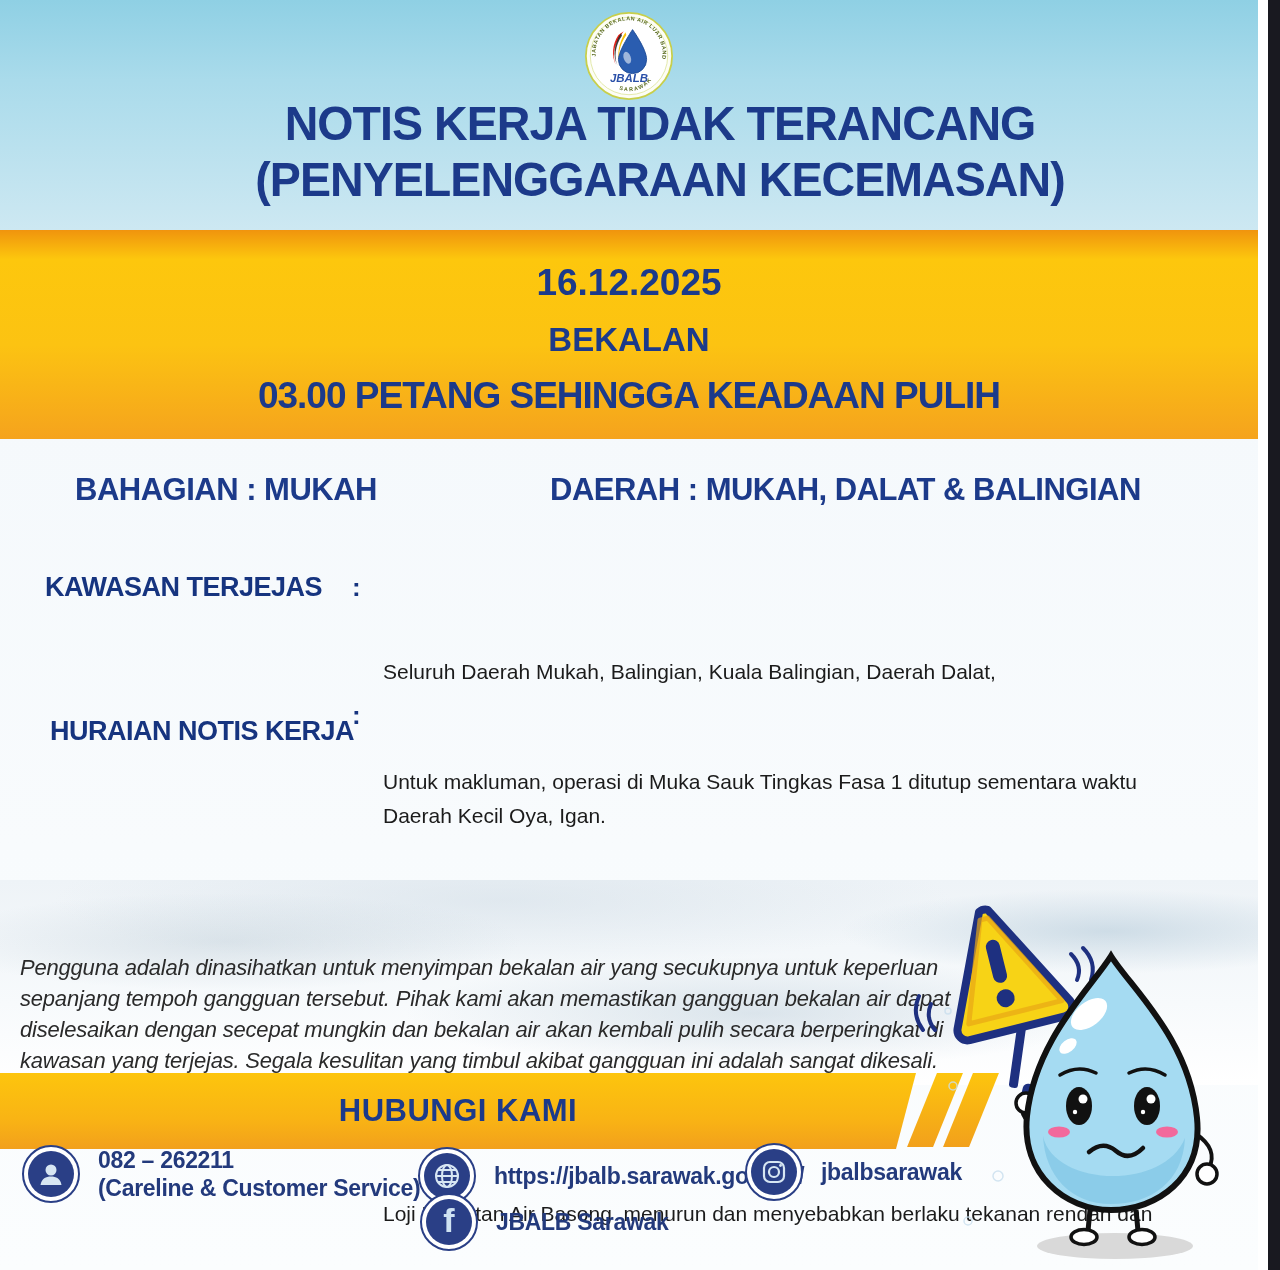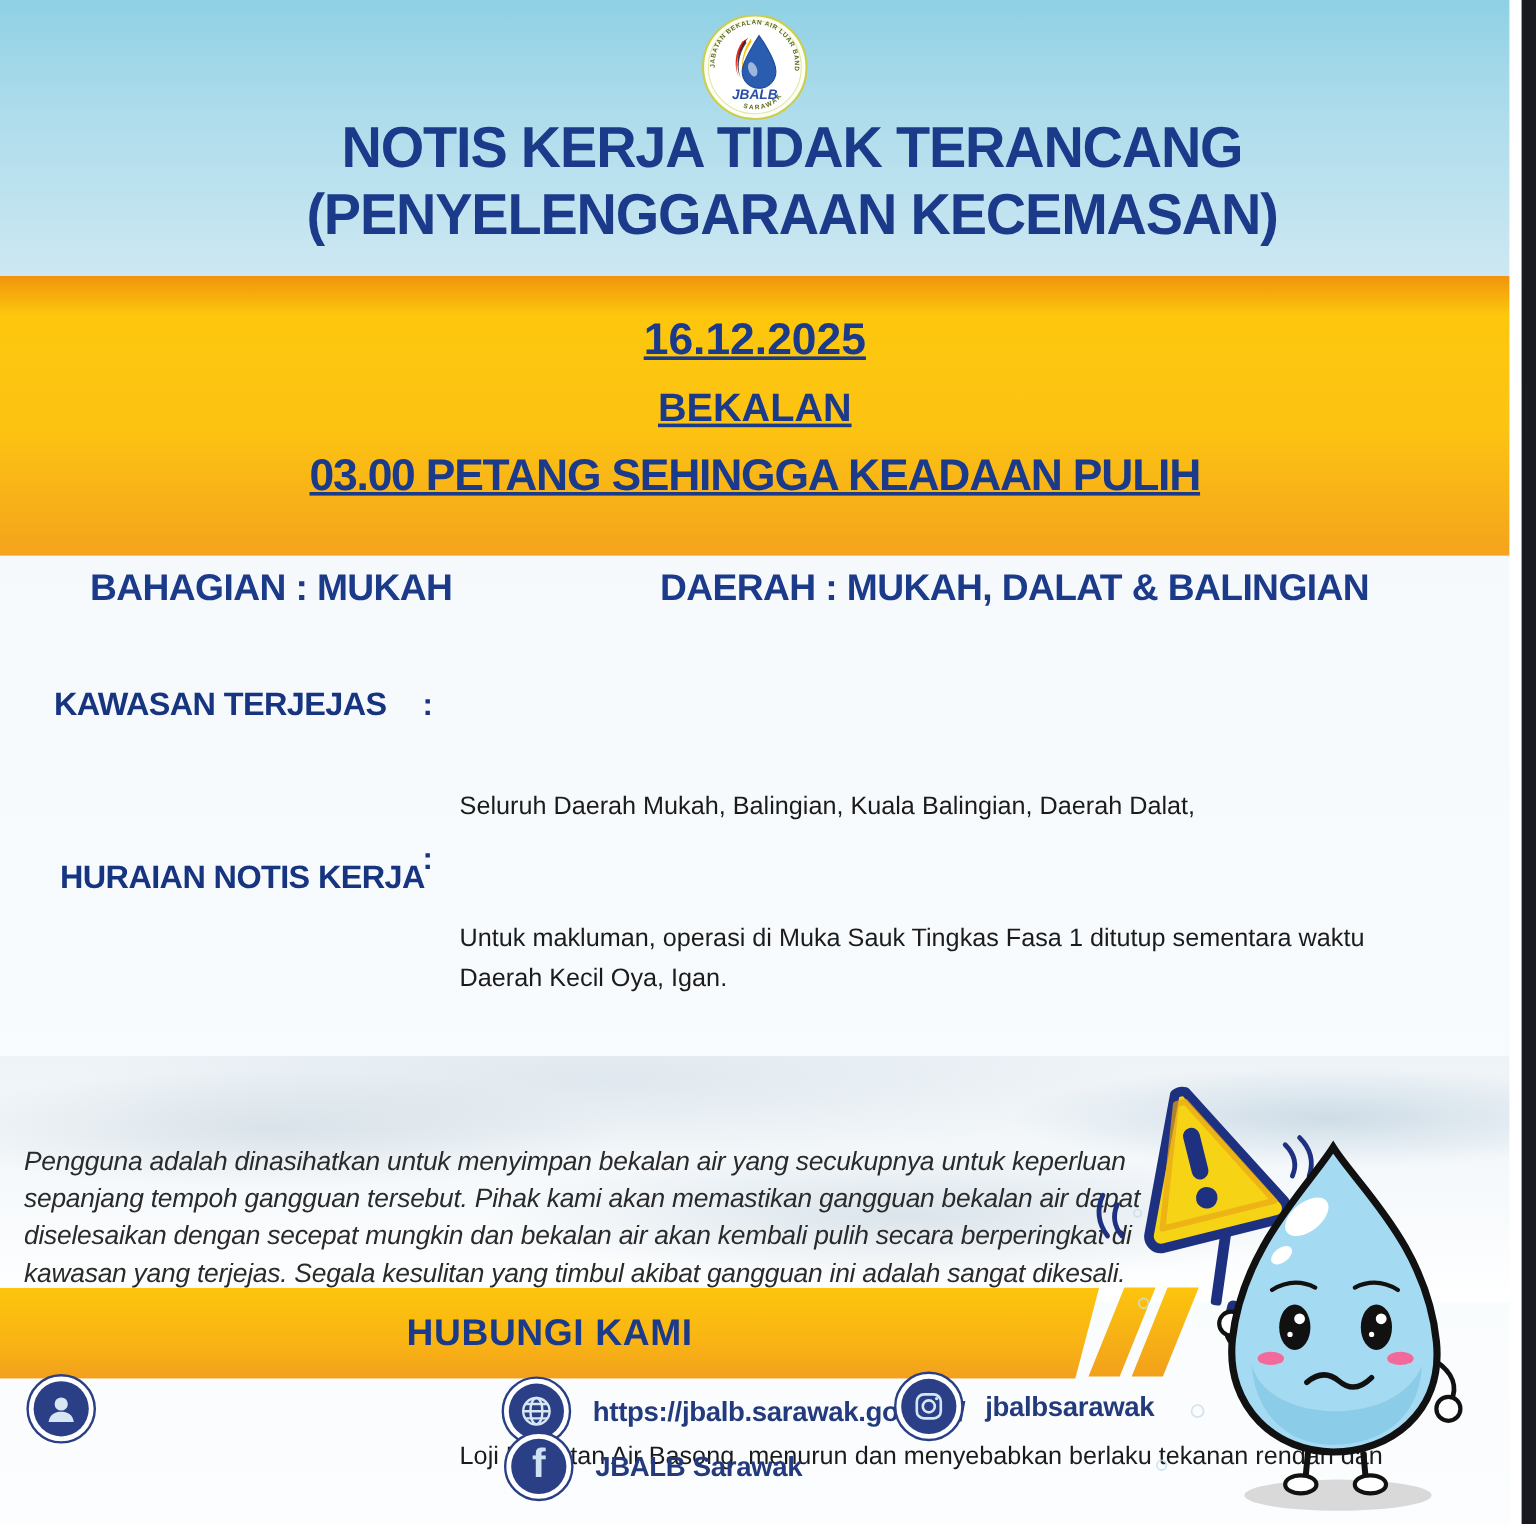--- a/index.html
+++ b/index.html
@@ -17,23 +17,23 @@
     position:absolute; left:0; top:0; width:1258px; height:230px;
     background:linear-gradient(180deg,#8fd0e4 0%,#aadbeb 35%,#cde8f2 100%);
   }
   .logo { position:absolute; left:50%; top:12px; transform:translateX(-50%); width:88px; height:88px; }
   .title { position:absolute; left:0; top:96px; width:100%; text-align:center; color:#1c3a8a;
     font-weight:bold; font-size:48px; line-height:56px; letter-spacing:-1px;margin-left:31px; }
   .title div { transform:scaleX(0.97); transform-origin:center; white-space:nowrap; }
 
   
   .band {
-    position:absolute; left:0; top:230px; width:1258px; height:233px;
+    position:absolute; left:0; top:230px; width:1258px; height:209px;
     background:linear-gradient(180deg,#f0940d 0%,#fdc70d 14%,#fcc312 55%,#f5a31d 100%);
-    text-align:center; color:#1c3a8a; font-weight:bold;text-decoration:underline;
+    text-align:center; color:#1c3a8a; font-weight:bold;
   }
   .band .date { margin-top:32px; font-size:37px; letter-spacing:0px; }
   .band .day  { margin-top:17px; font-size:33px; }
   .band .time { margin-top:16px; font-size:37px; letter-spacing:-1px; }
 
   
   .region { position:absolute; top:472px; left:0; width:1258px; color:#1c3a8a; font-weight:bold; font-size:31px; }
   .region .bahagian { position:absolute; left:75px; top:0; white-space:nowrap; letter-spacing:-0.5px; }
   .region .daerah   { position:absolute; left:530px; top:0; white-space:nowrap; letter-spacing:-0.5px;margin-left:20px; }
 
@@ -158,20 +158,24 @@
 
   <div class="contact-item" style="left:22px; top:1145px;">
     <div class="ring">
       <div class="disc">
         <svg width="30" height="30" viewBox="0 0 30 30">
           <circle cx="15" cy="11" r="5.5" fill="#d7e6f3"></circle>
           <path d="M4.5,26 C5.5,19.5 10,17.5 15,17.5 C20,17.5 24.5,19.5 25.5,26 Z" fill="#d7e6f3"></path>
         </svg>
       </div>
     </div>
+    <div class="c-text">
+      <div>082 – 262211</div>
+      <div>(Careline &amp; Customer Service)</div>
+    </div>
   </div>
 
   <div class="contact-item" style="left:418px; top:1147px;">
     <div class="ring">
       <div class="disc">
         <svg width="32" height="32" viewBox="0 0 32 32" fill="none" stroke="#d7e6f3" stroke-width="2">
           <circle cx="16" cy="16" r="11"></circle>
           <ellipse cx="16" cy="16" rx="5" ry="11"></ellipse>
           <line x1="5" y1="16" x2="27" y2="16"></line>
           <line x1="7" y1="10" x2="25" y2="10"></line>

